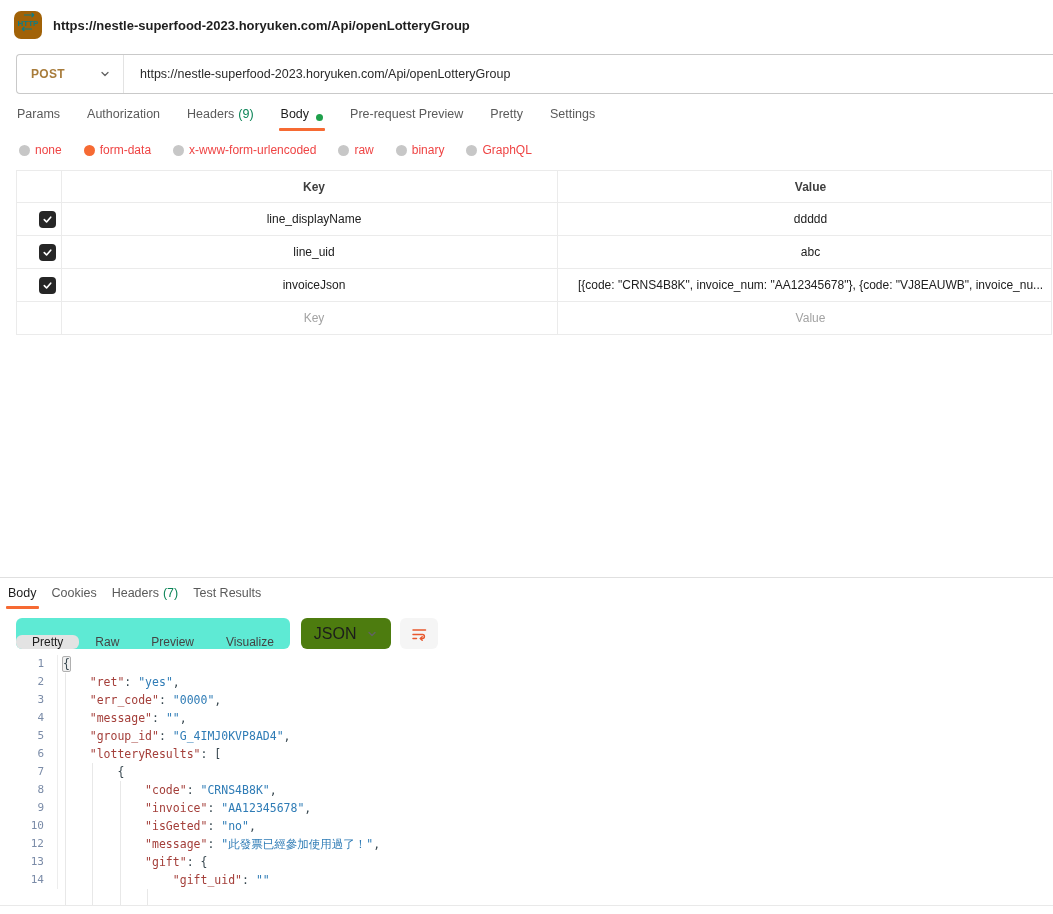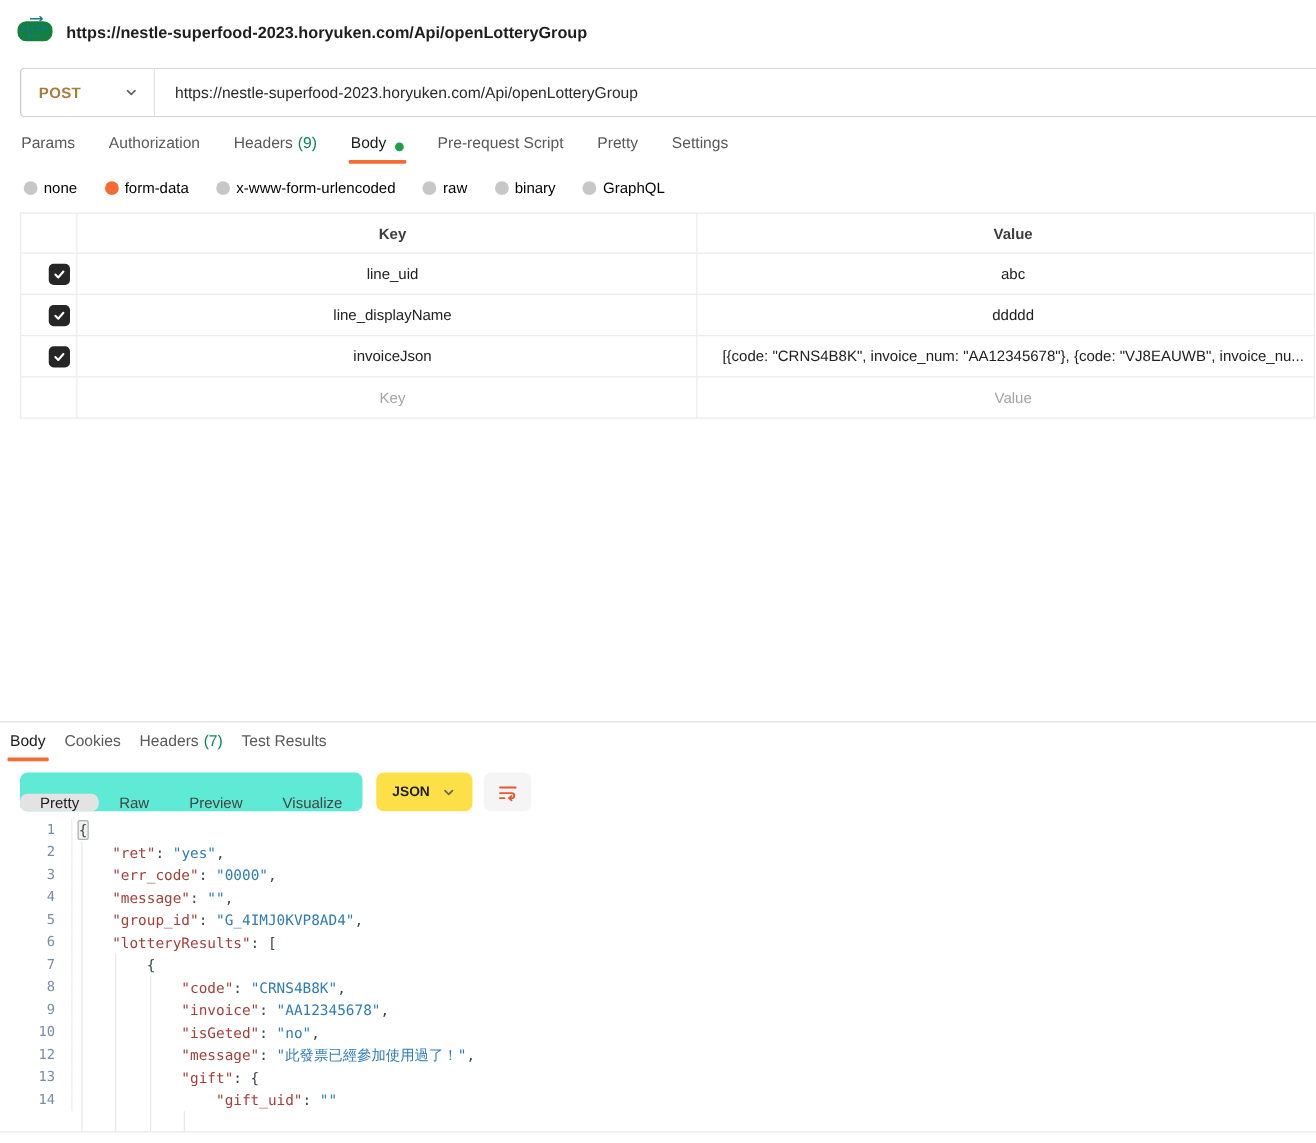--- a/index.html
+++ b/index.html
@@ -1,54 +1,54 @@
 <!DOCTYPE html>
 <html><head>
 <meta charset="utf-8">
 <style>
 *{margin:0;padding:0;box-sizing:border-box}
 body{width:1053px;height:914px;background:#fff;font-family:"Liberation Sans",sans-serif;overflow:hidden;position:relative;color:#212121}
 .top-header{display:flex;align-items:center;height:50px;padding-left:14px}
-.http-badge{width:28px;height:16px;border-radius:7px;background:#15803d;display:flex;align-items:flex-end;justify-content:center;flex-shrink:0}
+.http-badge{width:28px;height:28px;border-radius:7px;background:#a16207;display:flex;align-items:flex-start;justify-content:center;flex-shrink:0}
 .page-title{margin-left:11px;font-size:13px;font-weight:bold;color:#1e1e1e}
 .url-row{margin-left:16px;margin-top:4px;height:40px;border:1px solid #c9c9c9;border-right:none;border-radius:4px 0 0 4px;display:flex;align-items:stretch}
 .method-box{width:107px;display:flex;align-items:center;padding-left:14px;border-right:1px solid #e3e3e3;flex-shrink:0}
 .method-label{color:#a87c3b;font-weight:bold;font-size:12px;letter-spacing:.3px}
 .method-chevron{margin-left:auto;margin-right:12px;display:flex}
 .url-input{flex:1;display:flex;align-items:center;padding-left:16px;font-size:12.5px;color:#2a2a2a}
 .req-tabs{margin-top:13px;padding-left:17px;display:flex}
 .tab{font-size:12.5px;color:#5a5a5a;margin-right:27px;padding-bottom:10px;position:relative;display:flex;align-items:flex-end}
 .tab.active{color:#1c1c1c}
 .tab.active::after{content:"";position:absolute;left:-2px;right:-2px;bottom:0;height:3px;background:#f66a33;border-radius:1px}
 .tab .count{color:#0b8457;margin-left:4px}
 .tab .dot{width:7px;height:7px;border-radius:50%;background:#1ea04b;margin-left:7px}
 .body-modes{margin-top:10px;padding-left:19px;display:flex;align-items:center;height:18px}
 .mode{display:flex;align-items:center;margin-right:22px}
 .mode .radio{width:11px;height:11px;border-radius:50%;background:#c7c7c7;margin-right:5px}
 .mode.selected .radio{background:#f66a33}
-.mode .mlabel{font-size:12px;color:#000000}
+.mode .mlabel{font-size:12px;color:#ef4444}
 table.kv{margin-left:16px;margin-top:11px;width:1036px;border-collapse:collapse;table-layout:fixed}
 table.kv th,table.kv td{border:1px solid #ebebeb;font-size:12px;text-align:center;overflow:hidden;white-space:nowrap}
 table.kv th{height:32px;color:#3f3f3f;font-weight:bold;padding-left:9px}
 table.kv td{height:33px;color:#212121;padding-left:9px}
 table.kv td.val,table.kv th.val{padding-left:12px}
 table.kv .cb-cell{text-align:right;padding-right:5px;padding-left:0}
 .checkbox{display:inline-flex;width:17px;height:17px;background:#262626;border-radius:4px;align-items:center;justify-content:center;vertical-align:middle}
 table.kv td.placeholder{color:#a3a3a3}
 .response{border-top:1px solid #e0e0e0;margin-top:242px}
 .resp-tabs{margin-top:8px;padding-left:8px;display:flex}
 .rtab{font-size:12.5px;color:#5a5a5a;margin-right:15px;padding-bottom:9px;position:relative;display:flex;align-items:center}
 .rtab.active{color:#1c1c1c}
 .rtab.active::after{content:"";position:absolute;left:-2px;right:-2px;bottom:0;height:3px;background:#f66a33;border-radius:1px}
 .rtab .count{color:#0b8457;margin-left:4px}
 .resp-toolbar{margin-top:9px;margin-left:16px;display:flex;align-items:center}
 .seg-group{display:flex;background:#5eead4;border-radius:6px;height:31px;align-items:flex-end}
 .seg{display:flex;align-items:center;padding:0 16px;font-size:12px;color:#444;border-radius:6px}
 .seg.selected{background:#e3e3e3;color:#1c1c1c}
-.json-btn{margin-left:11px;height:31px;background:#fde047;border-radius:6px;display:flex;align-items:center;padding:0 13px;font-size:11px;color:#1c1c1c;font-weight:bold}
+.json-btn{margin-left:11px;height:31px;background:#4d7c0f;border-radius:6px;display:flex;align-items:center;padding:0 13px;font-size:16px;color:#1c1c1c;font-weight:normal}
 .json-btn svg{margin-left:9px}
 .wrap-btn{margin-left:9px;height:31px;width:38px;background:#f5f5f5;border-radius:6px;display:flex;align-items:center;justify-content:center}
 .code-area{position:relative;margin-top:6px;font-family:"DejaVu Sans Mono",monospace}
 .code-line{display:flex;height:18px;line-height:18px}
 .ln{width:44px;text-align:right;color:#7b8ca8;flex-shrink:0;font-size:11px}
 .lc{margin-left:13px;border-left:1px solid #ededed;padding-left:4px;white-space:pre;font-size:11.5px;color:#37474f}
 .tok-k{color:#a43f3a}
 .tok-s{color:#2f7cb6}
 .tok-p{color:#37474f}
 .tok-box{border:1px solid #b0b0b0;background:#f0f0f0;border-radius:2px}
@@ -90,21 +90,21 @@
     </div>
     <div class="tab">
       <span>Headers</span>
       <span class="count">(9)</span>
     </div>
     <div class="tab active">
       <span>Body</span>
       <span class="dot"></span>
     </div>
     <div class="tab">
-      <span>Pre-request Script</span>
+      <span>Pre-request Preview</span>
     </div>
     <div class="tab">
       <span>Pretty</span>
     </div>
     <div class="tab">
       <span>Settings</span>
     </div>
   </div>
 
 <div class="body-modes" id="body-modes">
@@ -147,31 +147,31 @@
       <th class="val">Value</th>
     </tr>
   </thead>
   <tbody id="kv-body">
       <tr>
         <td class="cb-cell"><span class="checkbox">
             <svg width="11" height="11" viewBox="0 0 12 12">
               <path d="M2.5 6.2 L5 8.7 L9.5 3.5" stroke="#fff" stroke-width="1.8" fill="none" stroke-linecap="round" stroke-linejoin="round"></path>
             </svg>
           </span></td>
-        <td>line_uid</td>
-        <td class="val">abc</td>
+        <td>line_displayName</td>
+        <td class="val">ddddd</td>
       </tr>
       <tr>
         <td class="cb-cell"><span class="checkbox">
             <svg width="11" height="11" viewBox="0 0 12 12">
               <path d="M2.5 6.2 L5 8.7 L9.5 3.5" stroke="#fff" stroke-width="1.8" fill="none" stroke-linecap="round" stroke-linejoin="round"></path>
             </svg>
           </span></td>
-        <td>line_displayName</td>
-        <td class="val">ddddd</td>
+        <td>line_uid</td>
+        <td class="val">abc</td>
       </tr>
       <tr>
         <td class="cb-cell"><span class="checkbox">
             <svg width="11" height="11" viewBox="0 0 12 12">
               <path d="M2.5 6.2 L5 8.7 L9.5 3.5" stroke="#fff" stroke-width="1.8" fill="none" stroke-linecap="round" stroke-linejoin="round"></path>
             </svg>
           </span></td>
         <td>invoiceJson</td>
         <td class="val">[{code: "CRNS4B8K", invoice_num: "AA12345678"}, {code: "VJ8EAUWB", invoice_nu...</td>
       </tr>

